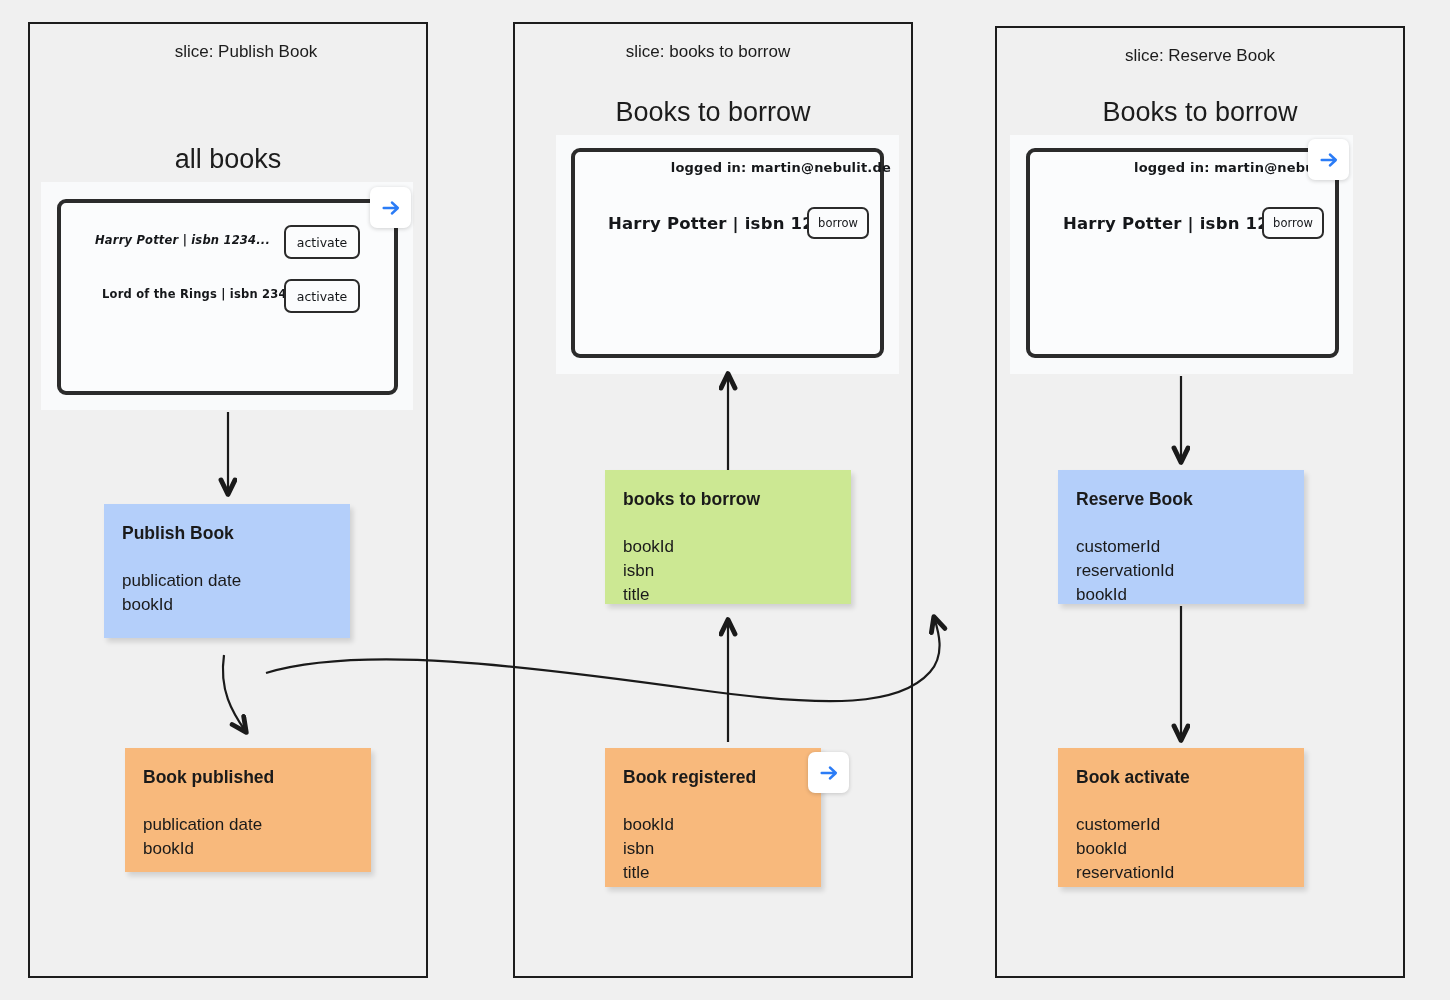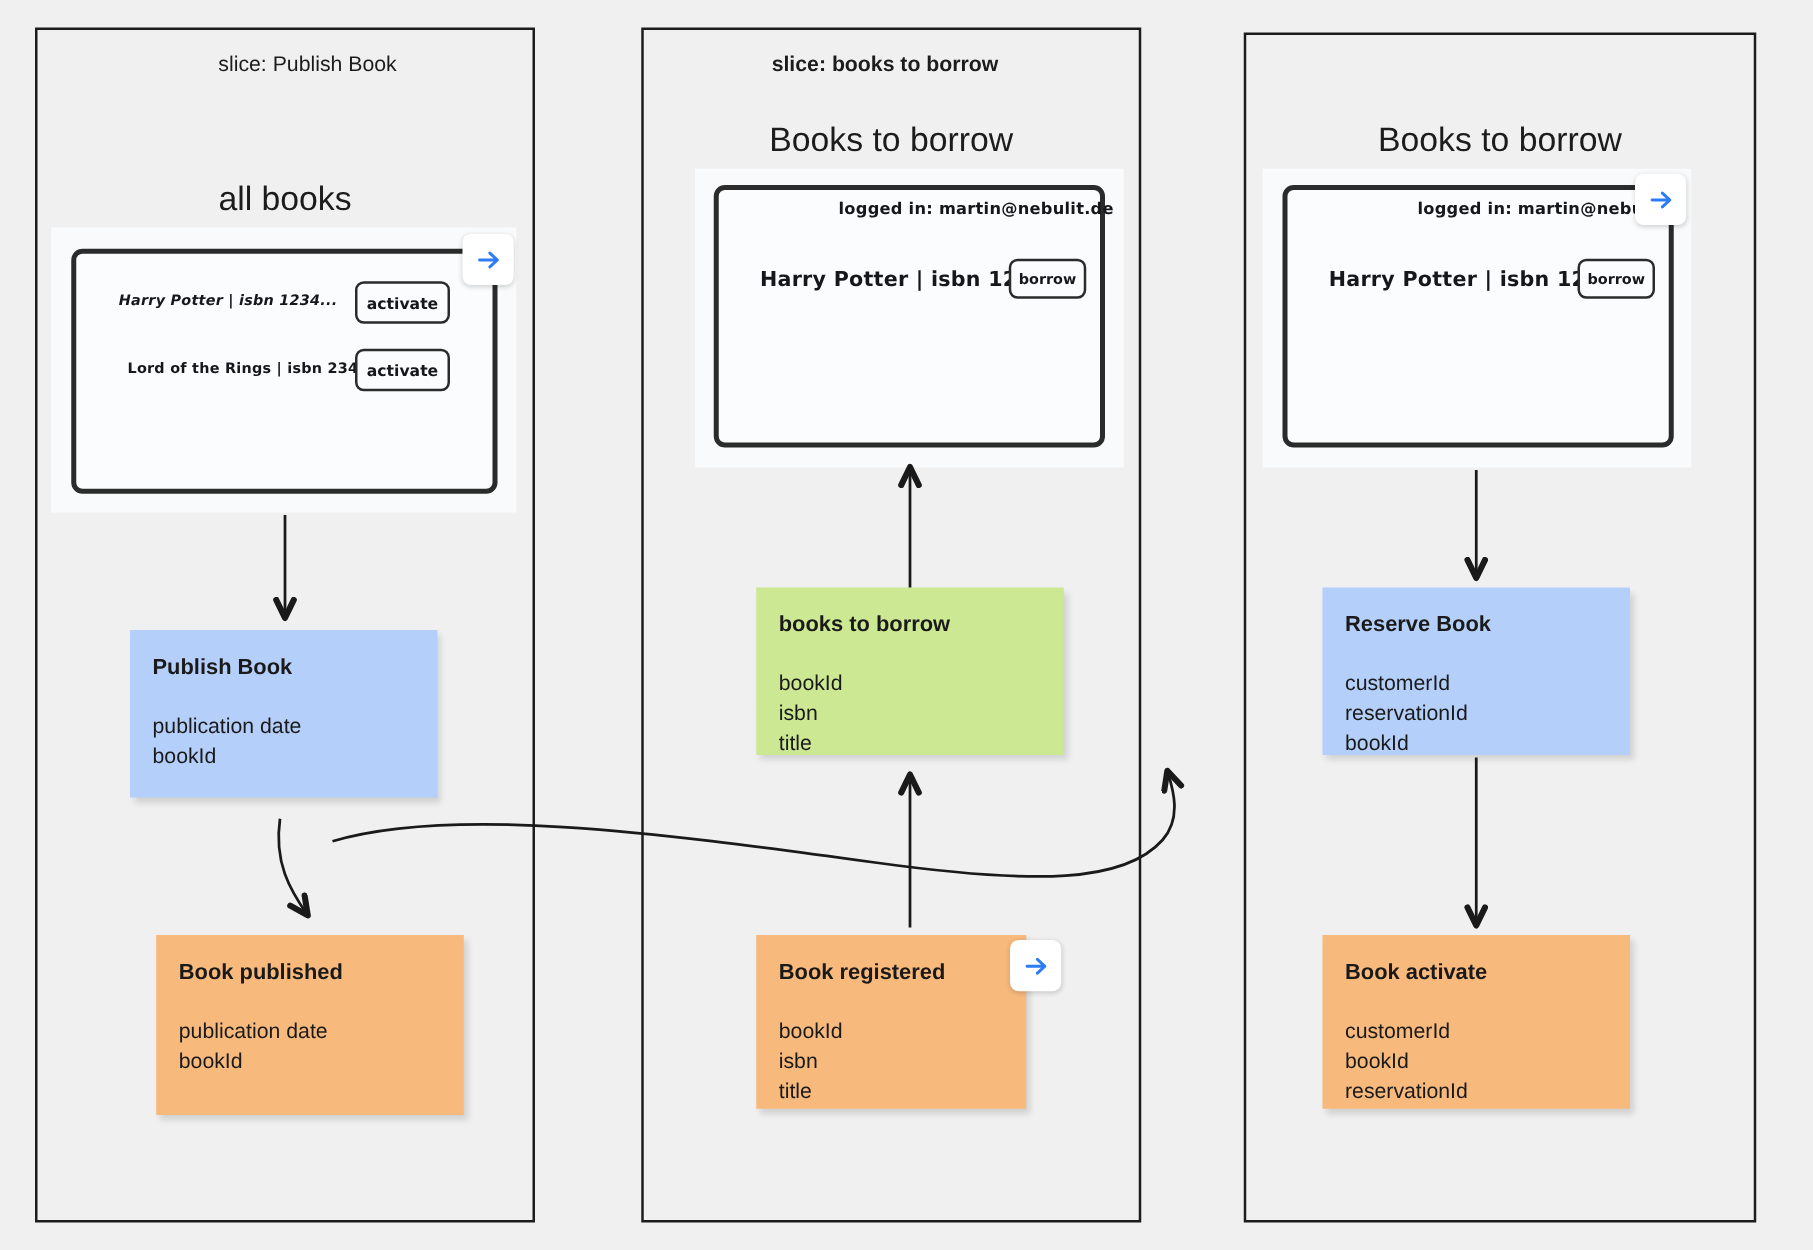--- a/index.html
+++ b/index.html
@@ -63,21 +63,21 @@
   }
   .wf-btn {
     position: absolute;
     border: 2.5px solid #2b2b2b;
     border-radius: 7px;
     background: #fbfcfd;
     display: flex;
     align-items: center;
     justify-content: center;
     font-family: "DejaVu Sans", sans-serif;
-    font-weight: bold;
+    font-weight: normal;
     color: #15171a;
     white-space: nowrap;
   }
 
   
   .card {
     position: absolute;
     padding: 20px 18px 16px 18px;
     box-shadow: 3px 4px 5px rgba(0,0,0,.13);
     color: #1a1a1a;
@@ -151,31 +151,31 @@
   </div>
 
   <div class="card" style="left:104px; top:504px; width:246px; height:134px; background:#b4cffa;">
     <div class="card-title">Publish Book</div>
     <div class="card-fields">
       <div>publication date</div>
       <div>bookId</div>
     </div>
   </div>
 
-  <div class="card" style="left:125px; top:748px; width:246px; height:144px; background:#f8b97c;">
+  <div class="card" style="left:125px; top:748px; width:246px; height:124px; background:#f8b97c;">
     <div class="card-title">Book published</div>
     <div class="card-fields">
       <div>publication date</div>
       <div>bookId</div>
     </div>
   </div>
 
   <div class="slice" style="left:513px; top:22px; width:400px; height:956px;"></div>
 
-  <div class="slice-label" style="left:513px; top:42px; width:390px;font-weight:bold;">slice: books to borrow</div>
+  <div class="slice-label" style="left:513px; top:42px; width:390px;">slice: books to borrow</div>
 
   <div class="screen-title" style="left:513px; top:97px; width:400px;">Books to borrow</div>
 
   <div class="screen-panel" style="left:556px; top:135px; width:343px; height:239px;"></div>
 
   <div class="wireframe" style="left:571px; top:148px; width:313px; height:210px; overflow:visible;">
     <div class="wf-text" style="right:-11px; top:8px; font-size:13px;">logged in: martin@nebulit.de</div>
     <div class="wf-text" style="left:17px; top:62px; font-size:16.5px;">Harry Potter | isbn 1234</div>
     <div class="wf-btn" style="left:232px; top:55px; width:62px; height:32px; font-size:11.5px;">borrow</div>
   </div>
@@ -201,20 +201,21 @@
   <div class="badge" style="left:808px; top:752px;">
     <span>
       <svg width="22" height="22" viewBox="0 0 24 24">
         <path d="M4 12 H19 M13 6 L19.5 12 L13 18" stroke="#2b7cf6" stroke-width="2.6" fill="none" stroke-linecap="round" stroke-linejoin="round"></path>
       </svg>
     </span>
   </div>
 
   <div class="slice" style="left:995px; top:26px; width:410px; height:952px;"></div>
 
+  <div class="slice-label" style="left:995px; top:46px; width:410px;">slice: Reserve Book</div>
 
   <div class="screen-title" style="left:995px; top:97px; width:410px;">Books to borrow</div>
 
   <div class="screen-panel" style="left:1010px; top:135px; width:343px; height:239px;"></div>
 
   <div class="wireframe" style="left:1026px; top:148px; width:313px; height:210px; overflow:hidden;">
     <div class="wf-text" style="left:88px; top:8px; font-size:13px;">logged in: martin@nebulit.de</div>
     <div class="wf-text" style="left:17px; top:62px; font-size:16.5px;">Harry Potter | isbn 1234</div>
     <div class="wf-btn" style="left:232px; top:55px; width:62px; height:32px; font-size:11.5px;">borrow</div>
   </div>

